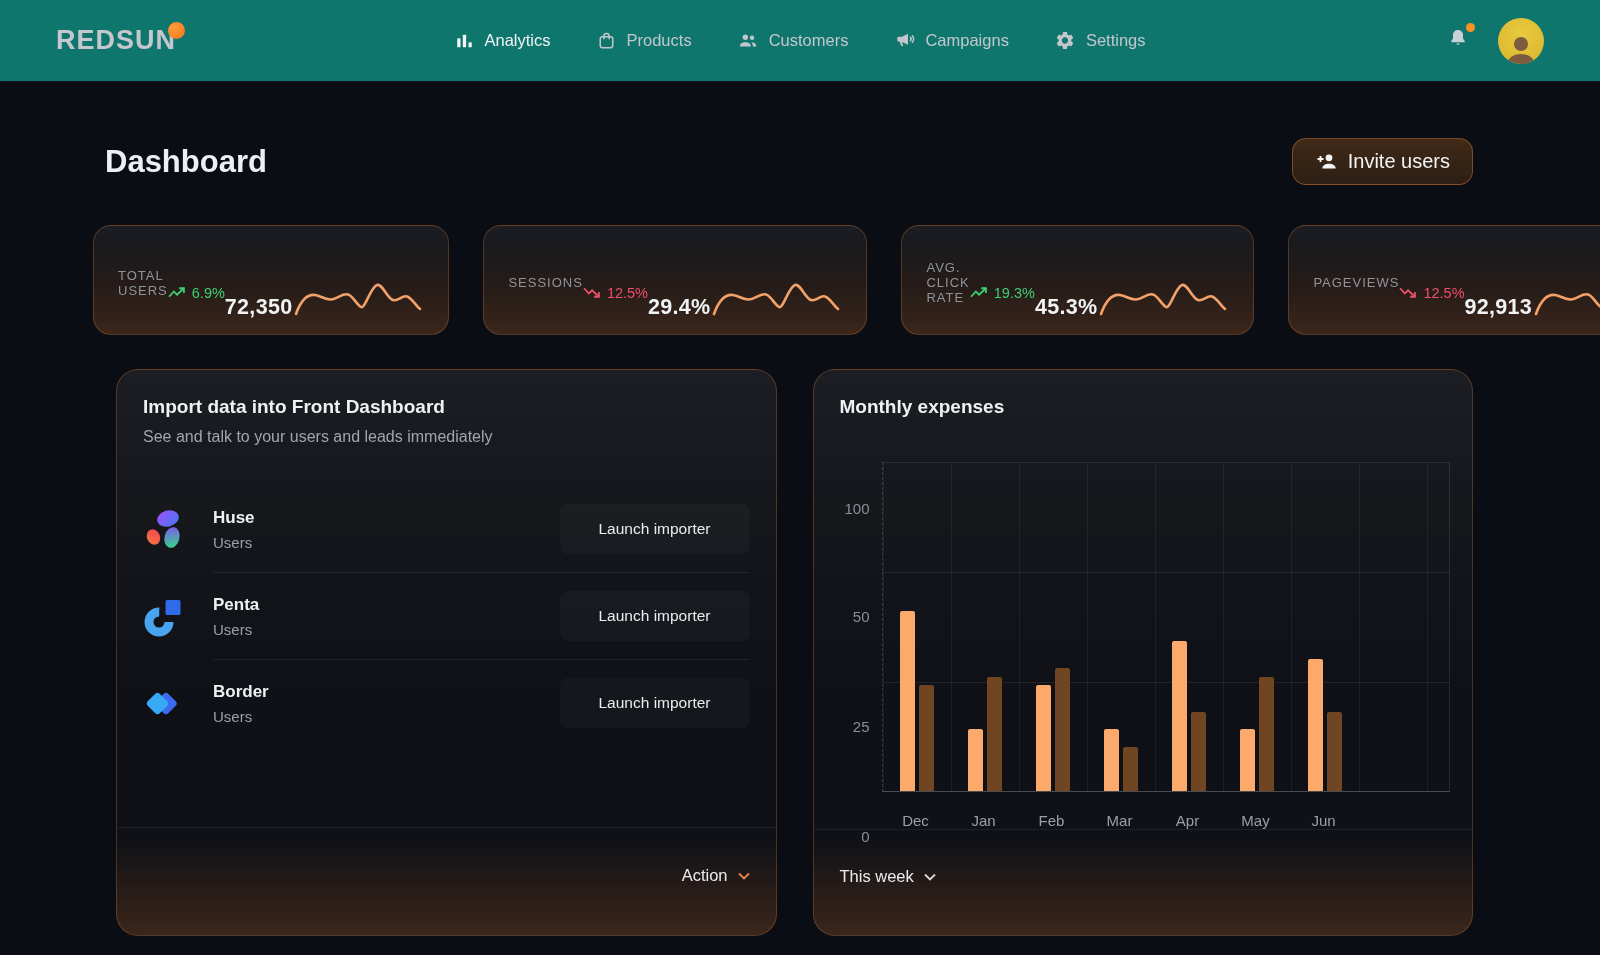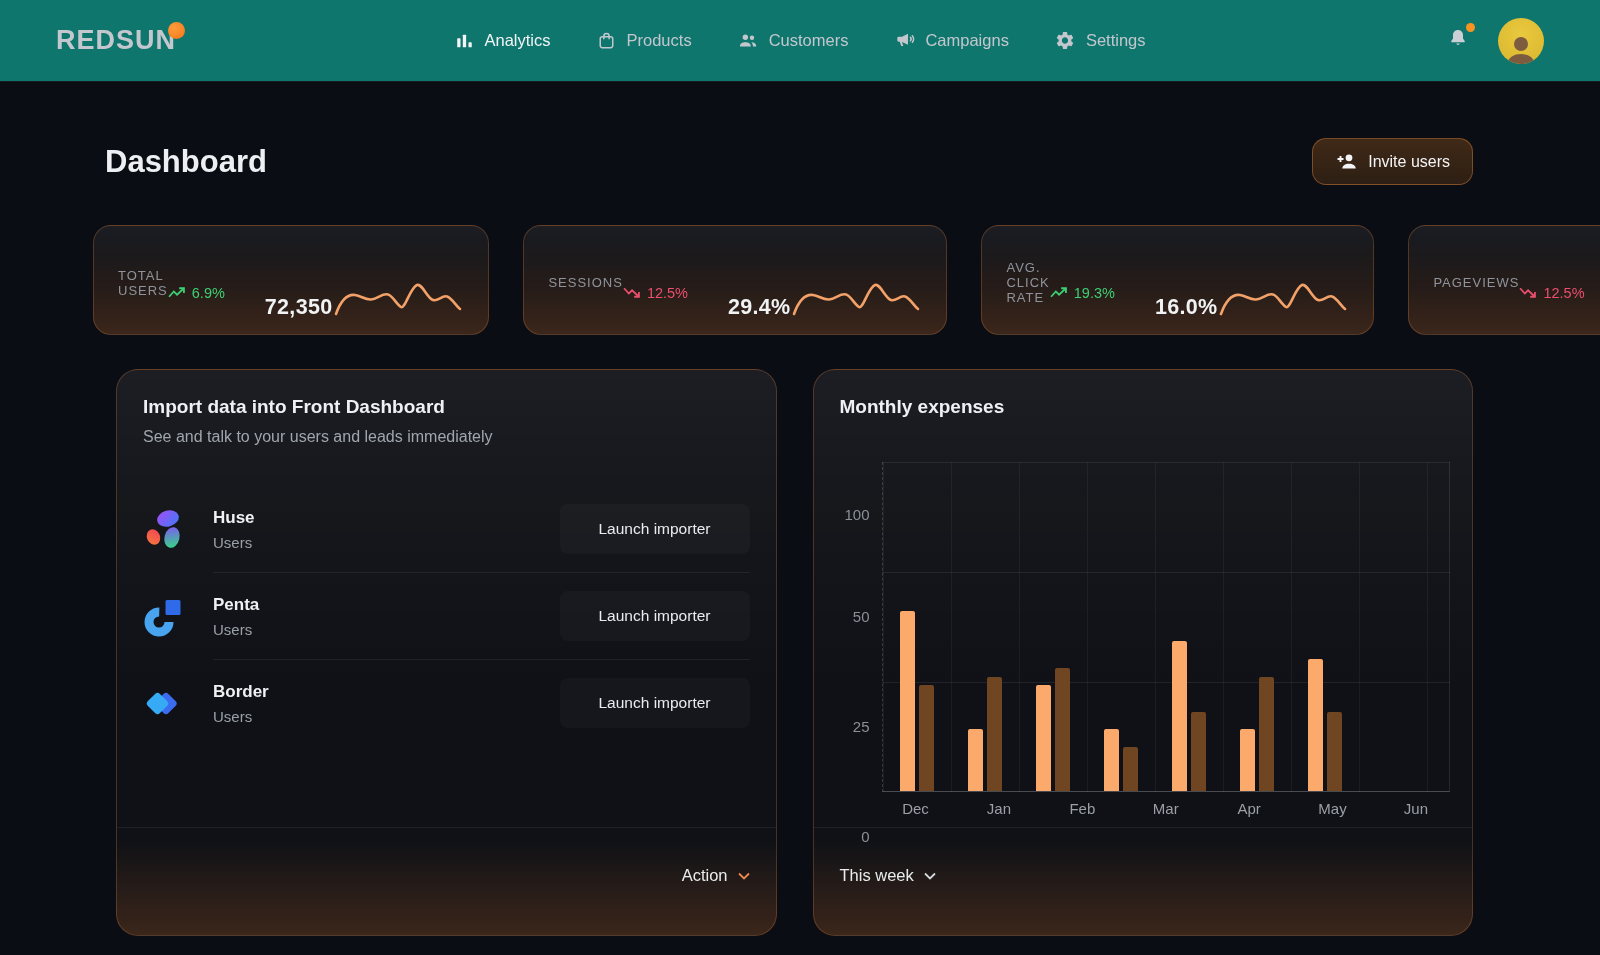--- a/index.html
+++ b/index.html
@@ -30,21 +30,21 @@
   .avatar svg { position:absolute; bottom:-2px; left:50%; transform:translateX(-50%); }
 
   
   .main { width:1380px; margin-left:93px; }
   .title-row { margin-top:56px; display:flex; align-items:center; justify-content:space-between;margin-left:12px; }
   .page-title { font-size:31px; font-weight:700; color:#edeff2; }
   .invite-btn {
     display:flex; align-items:center; gap:10px; height:47px; padding:0 22px;
     background:linear-gradient(to bottom, rgba(249,146,60,0.16), rgba(249,146,60,0.08)), #1c1510;
     border:1px solid rgba(214,126,60,0.45); border-radius:14px;
-    color:#f3f4f6; font-size:16px; cursor:pointer;
+    color:#f3f4f6; font-size:20px; cursor:pointer;
   }
 
   
   .card {
     background:
       linear-gradient(to bottom, rgba(255,255,255,0.055), rgba(255,255,255,0.015) 34%, rgba(255,255,255,0) 58%),
       linear-gradient(to top, rgba(236,122,44,0.20), rgba(236,122,44,0) 96px),
       #0f1116;
     border:1px solid rgba(198,116,58,0.33);
     border-radius:22px;
@@ -52,21 +52,21 @@
 
   
   .stats { margin-top:40px; display:grid; grid-template-columns:repeat(4,1fr); gap:34px; }
   .stat-card { height:110px; border-radius:18px; padding:19px 24px 14px; display:flex; flex-direction:row; justify-content:space-between; }
   .stat-top { display:flex; align-items:center; justify-content:space-between; }
   .stat-label { font-size:13px; letter-spacing:1px; color:#8f949c; }
   .stat-trend { display:flex; align-items:center; gap:7px; font-size:14.5px;margin-top:20px; }
   .trend-up .stat-trend { color:#3ecf72; }
   .trend-down .stat-trend { color:#ec4f6d; }
   .stat-bottom { display:flex; align-items:flex-end; justify-content:space-between; }
-  .stat-value { font-size:21.5px; font-weight:700; color:#f0f2f4; letter-spacing:0.3px;margin-left:40px; }
+  .stat-value { font-size:21.5px; font-weight:700; color:#f0f2f4; letter-spacing:0.3px; }
   .spark { flex:none; }
 
   
   .grid2 { margin-top:34px; display:grid; grid-template-columns:1fr 1fr; gap:36px;padding-left:23px; }
   .big-card { height:567px; display:flex; flex-direction:column; }
   .card-head { padding:26px 26px 0; }
   .card-title { font-size:19px; font-weight:700; color:#eef0f3; }
   .card-sub { margin-top:10px; font-size:16px; color:#a0a6ae; }
 
   
@@ -99,21 +99,21 @@
     border-right:1px solid rgba(255,255,255,0.05);
     background-image:
       repeating-linear-gradient(to bottom, rgba(255,255,255,0.075) 0, rgba(255,255,255,0.075) 1px, transparent 1px, transparent 110px),
       repeating-linear-gradient(to right, rgba(255,255,255,0.05) 0, rgba(255,255,255,0.05) 1px, transparent 1px, transparent 68px);
   }
   .cols { position:absolute; inset:0; display:flex; align-items:flex-end; }
   .col { width:68px; flex:none; display:flex; justify-content:center; align-items:flex-end; gap:4px; }
   .bar { width:15px; border-radius:2px 2px 0 0; }
   .ylabels { position:absolute; left:0; top:44px; width:30px; }
   .ylab { position:absolute; right:0; transform:translateY(-50%); font-size:15px; color:#8a8f98; }
-  .xlabels { display:flex; margin-top:8px;justify-content:space-between; }
+  .xlabels { display:flex; margin-top:20px; }
   .xlab { width:68px; flex:none; text-align:center; font-size:15px; color:#9b9fa7; }
 </style>
 </head>
 <body>
 
 <div class="topbar">
   <div class="logo">
     <span>REDSUN</span>
     <span class="dot"></span>
   </div>
@@ -238,21 +238,21 @@
         <span class="stat-trend">
           <svg class="up-icon" width="17" height="13" viewBox="0 0 16 12" fill="none" stroke="#3ecf72" stroke-width="1.7">
               <path d="M1 10 5.5 5 8.5 8 15 2"></path>
               <path d="M10.5 2H15v4.5"></path>
             </svg>
 
           <span>19.3%</span>
         </span>
       </div>
       <div class="stat-bottom">
-        <span class="stat-value">16.0%</span>
+        <span class="stat-value">45.3%</span>
         <svg class="spark" width="132" height="46" viewBox="0 0 130 46" fill="none">
           <path d="M3 40 C8 26 14 20 22 21 C28 21.8 32 26 38 25.5 C45 25 49 19 55 20.5 C60 21.8 63 30 68 33 C72 35.3 77 14 84 11 C89 9 94 24 100 26 C105 27.6 109 21 114 22.5 C119 24 123 32 127 35" stroke="#f2a169" stroke-width="2.6" stroke-linecap="round"></path>
         </svg>
       </div>
     </div>
 
     <div class="card stat-card trend-down">
       <div class="stat-top">
         <span class="stat-label">PAGEVIEWS</span>
         <span class="stat-trend">
@@ -346,21 +346,21 @@
       </div>
     </div>
 
     <div class="card big-card">
       <div class="card-head">
         <div class="card-title">Monthly expenses</div>
       </div>
 
       <div class="chart-area">
         <div class="ylabels">
-            <div class="ylab" style="top: 8px;">100</div>
+            <div class="ylab" style="top: 2px;">100</div>
             <div class="ylab" style="top: 110px;">50</div>
             <div class="ylab" style="top: 220px;">25</div>
             <div class="ylab" style="top: 330px;">0</div>
           </div>
         <div class="plot">
           <div class="cols">
               <div class="col">
                 <div class="bar" style="height: 180.4px; background: rgb(251, 170, 108);"></div>
                 <div class="bar" style="height: 105.6px; background: rgb(111, 69, 34);"></div>
               </div>

